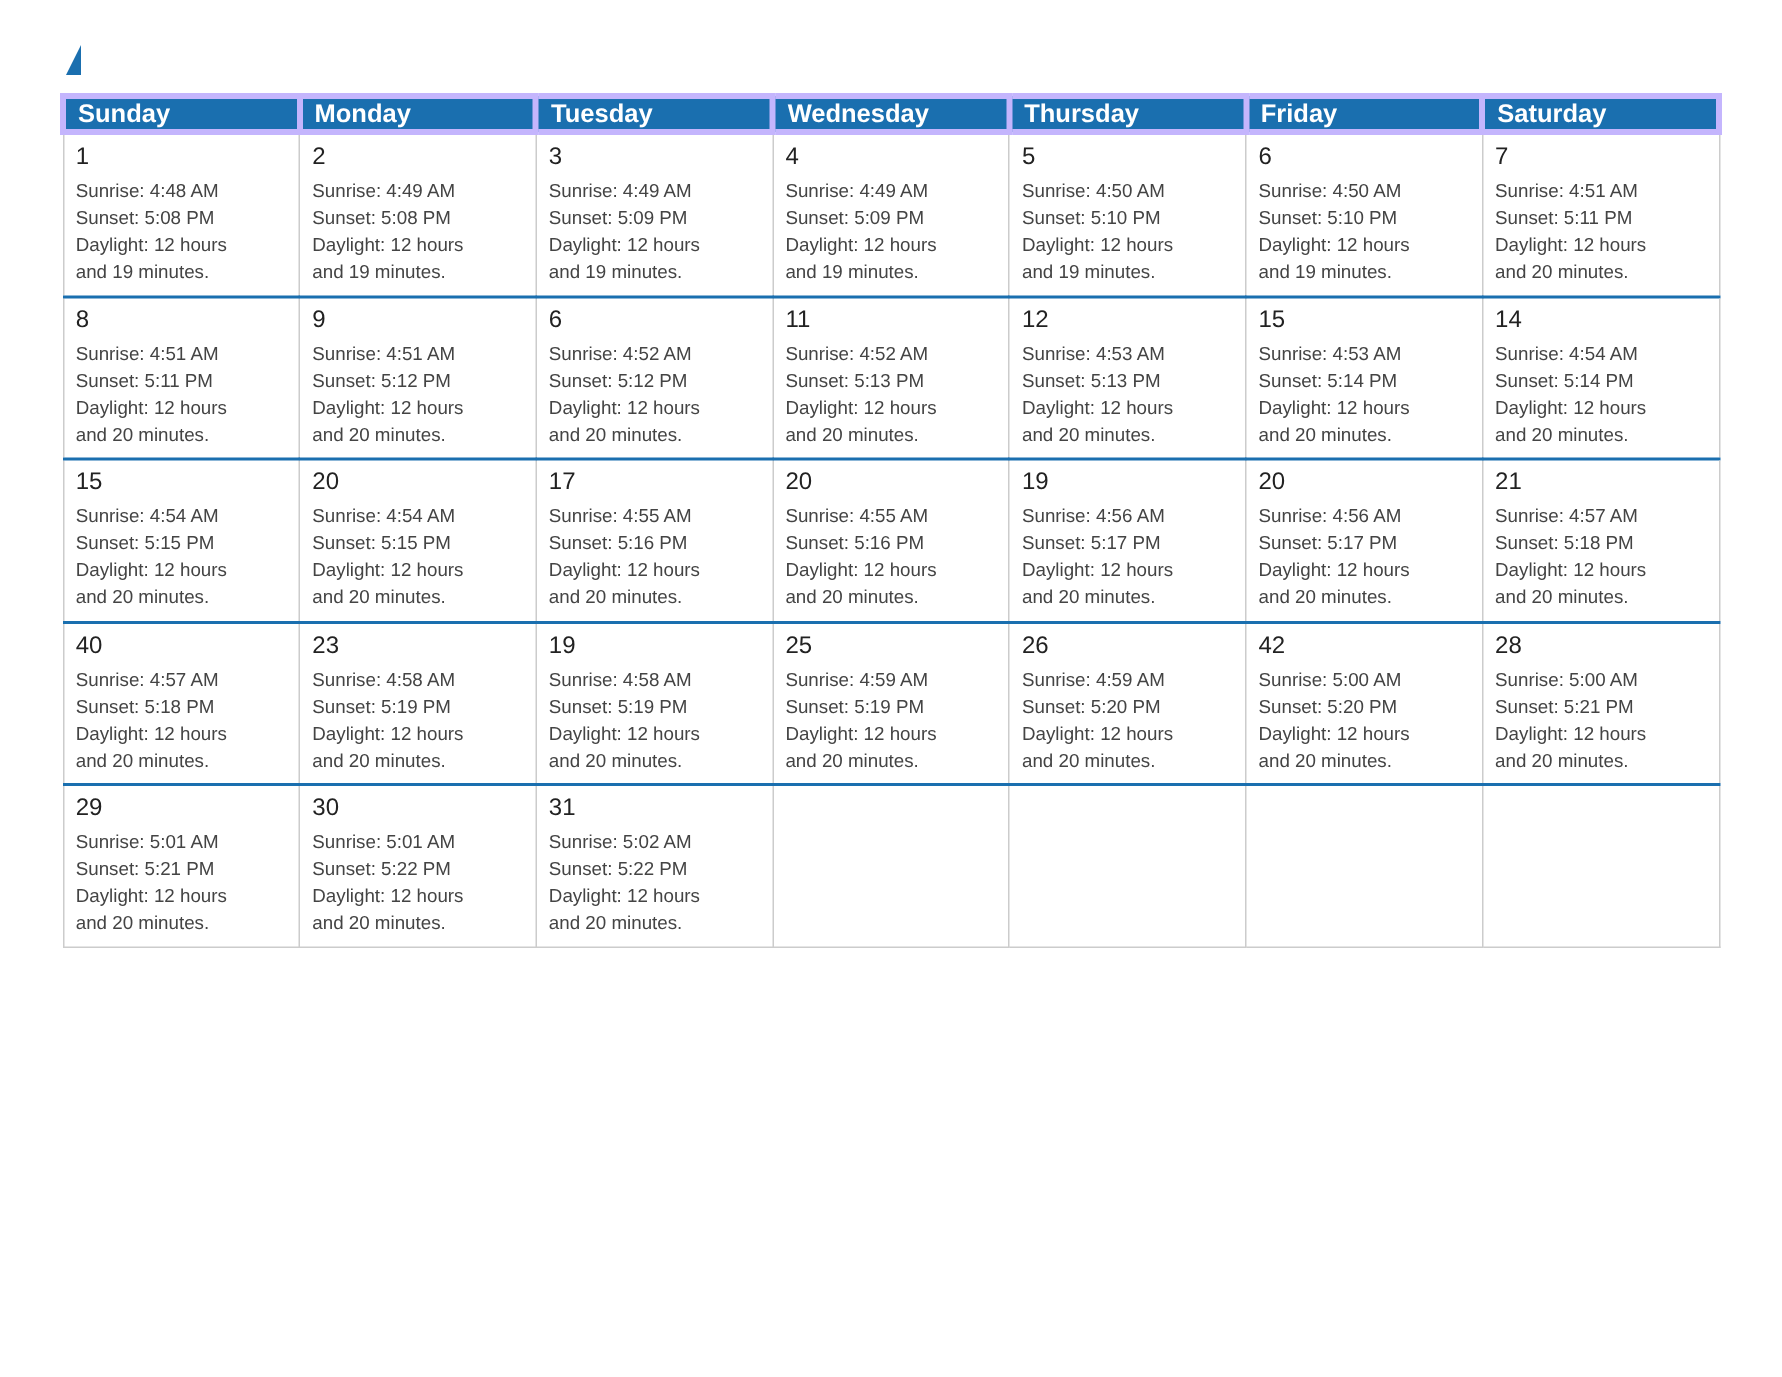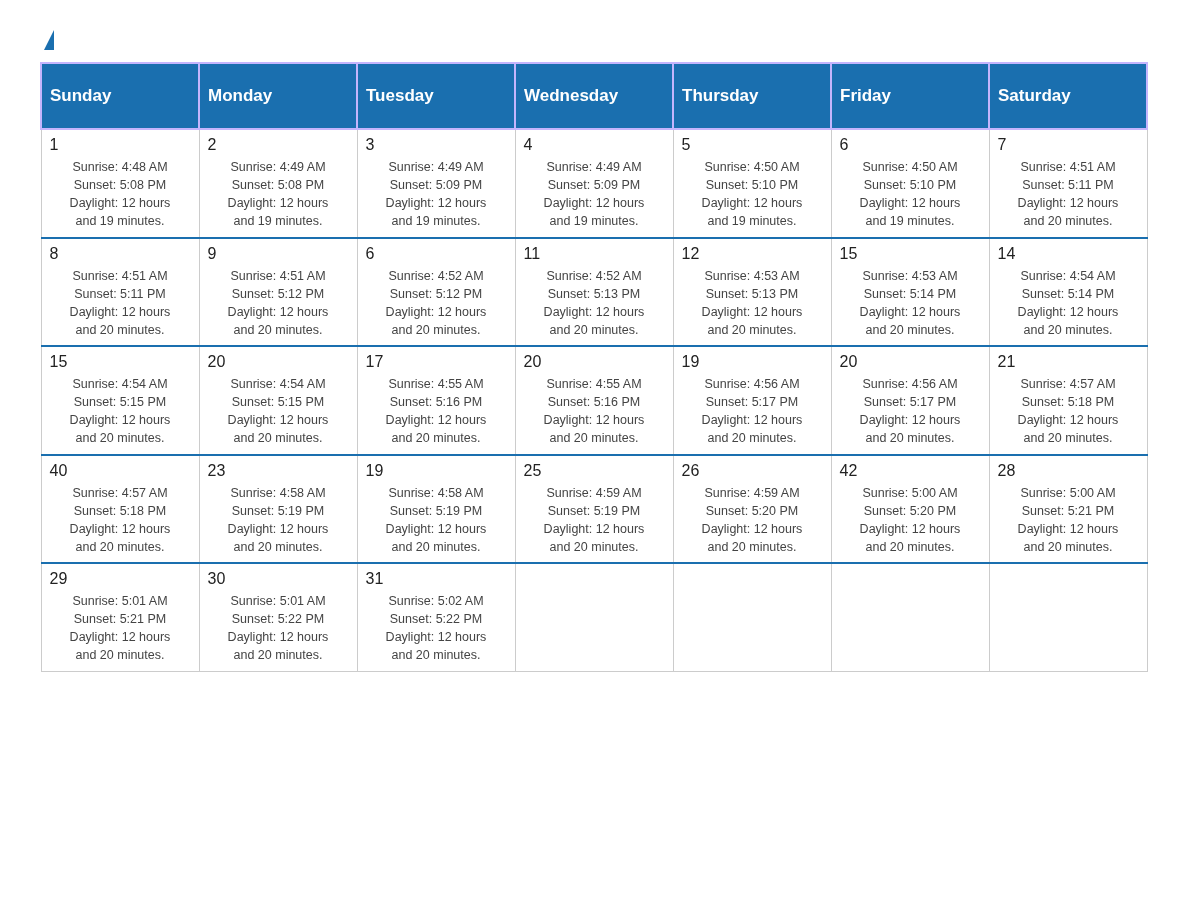--- a/index.html
+++ b/index.html
@@ -36,46 +36,45 @@
     }
     table {
       width: 100%;
       border-collapse: collapse;
     }
     thead tr {
       background-color: #1a6faf;
       color: #fff;
     }
     thead th {
-      padding: 22px 8px;
+      padding: 0 8px;
       font-size: 17px;
       font-weight: bold;
       text-align: left;
-      border: 2px solid #c4b5fd;
+      border: 4px solid #c4b5fd;
     }
     tbody td {
       border: 1px solid #ccc;
       vertical-align: top;
       padding: 6px 8px;
       font-size: 13px;
       color: #333;
       width: 14.28%;
     }
     .day-num {
       font-size: 16px;
       font-weight: normal;
       color: #222;
       margin-bottom: 4px;
       display: block;
     }
     .day-info {
       font-size: 12.5px;
       color: #444;
       line-height: 1.45;
-      text-align: center;
     }
     tbody tr {
       border-bottom: 2px solid #1a6faf;
     }
     tbody tr:last-child {
       border-bottom: 1px solid #ccc;
       padding-left: 48px;
     }
     .empty-cell {
       background: #fff;

